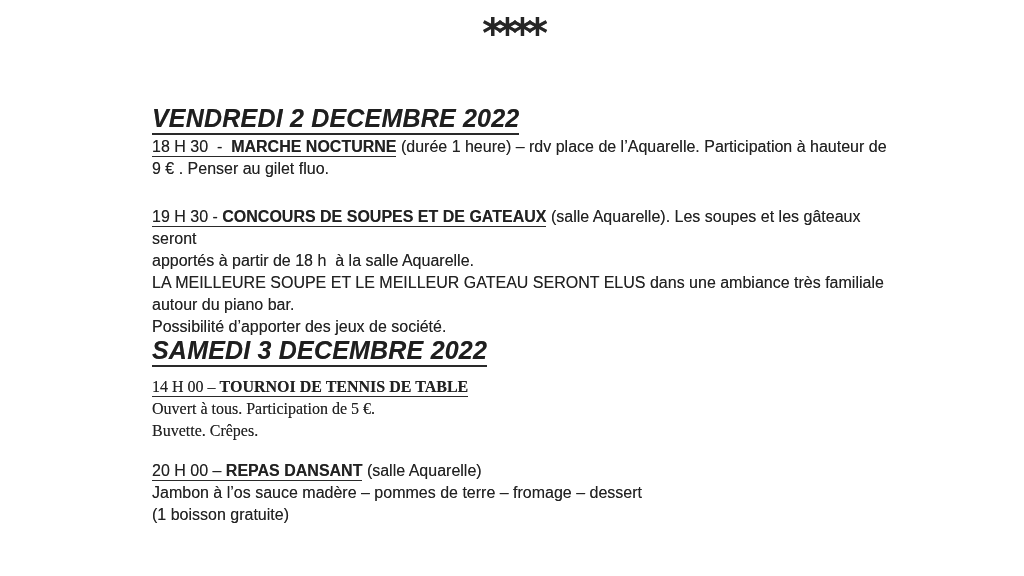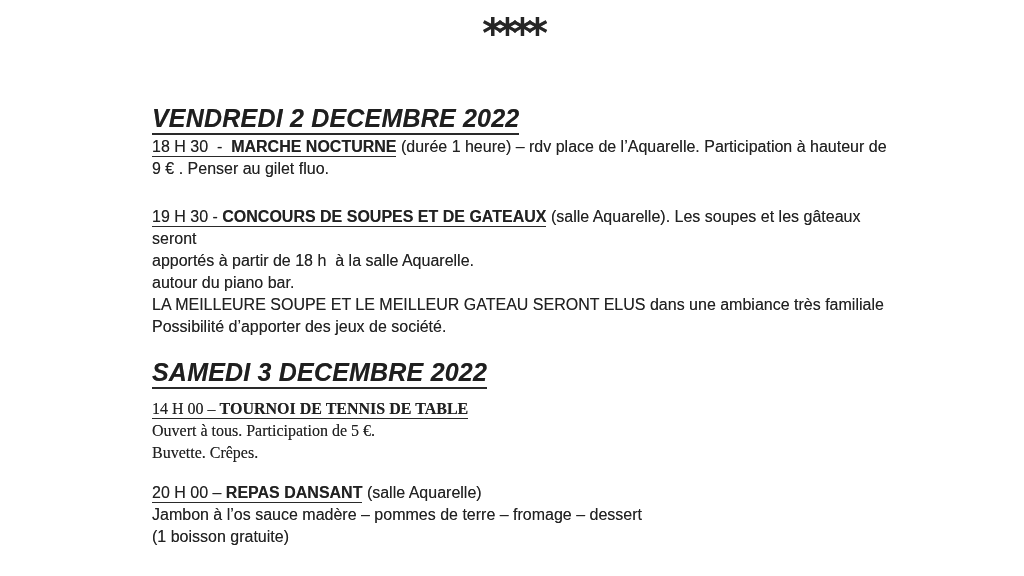--- a/index.html
+++ b/index.html
@@ -25,21 +25,21 @@
     letter-spacing:0.2px;
   }
   h2 .hl{border-bottom:2px solid #2a2a2a;padding-bottom:1px;}
   .event{margin:0;}
   .event-line{white-space:pre-wrap;}
   .u{border-bottom:1.5px solid #2a2a2a;padding-bottom:0.5px;}
   .b{font-weight:bold;}
   #heading-friday{margin-top:106px;}
   #event-marche{margin-top:6px;}
   #event-soupes{margin-top:26px;}
-  #heading-saturday{margin-top:22px;}
+  #heading-saturday{}
   #event-tennis{margin-top:14px;font-family:Liberation Serif, serif;}
   #event-repas{margin-top:18px;}
 </style>
 </head>
 <body>
 
 <div class="page">
 
   <div class="separator">****</div>
 
@@ -47,22 +47,22 @@
     <h2 class="heading" id="heading-friday"><span class="hl">VENDREDI 2 DECEMBRE 2022</span></h2>
 
     <div class="event" id="event-marche">
       <div class="event-line"><span class="u"><span>18 H 30  -  </span><span class="b">MARCHE NOCTURNE</span></span><span> (durée 1 heure) – rdv place de l’Aquarelle. Participation à hauteur de</span></div>
       <div class="event-line">9 € . Penser au gilet fluo.</div>
     </div>
 
     <div class="event" id="event-soupes">
       <div class="event-line"><span class="u"><span>19 H 30 - </span><span class="b">CONCOURS DE SOUPES ET DE GATEAUX</span></span><span> (salle Aquarelle). Les soupes et les gâteaux seront</span></div>
       <div class="event-line">apportés à partir de 18 h  à la salle Aquarelle.</div>
+      <div class="event-line">LA MEILLEURE SOUPE ET LE MEILLEUR GATEAU SERONT ELUS dans une ambiance très familiale</div>
       <div class="event-line">autour du piano bar.</div>
-      <div class="event-line">LA MEILLEURE SOUPE ET LE MEILLEUR GATEAU SERONT ELUS dans une ambiance très familiale</div>
       <div class="event-line">Possibilité d’apporter des jeux de société.</div>
     </div>
   </section>
 
   <section>
     <h2 class="heading" id="heading-saturday"><span class="hl">SAMEDI 3 DECEMBRE 2022</span></h2>
 
     <div class="event" id="event-tennis">
       <div class="event-line"><span class="u"><span>14 H 00 – </span><span class="b">TOURNOI DE TENNIS DE TABLE</span></span><span></span></div>
       <div class="event-line">Ouvert à tous. Participation de 5 €.</div>

